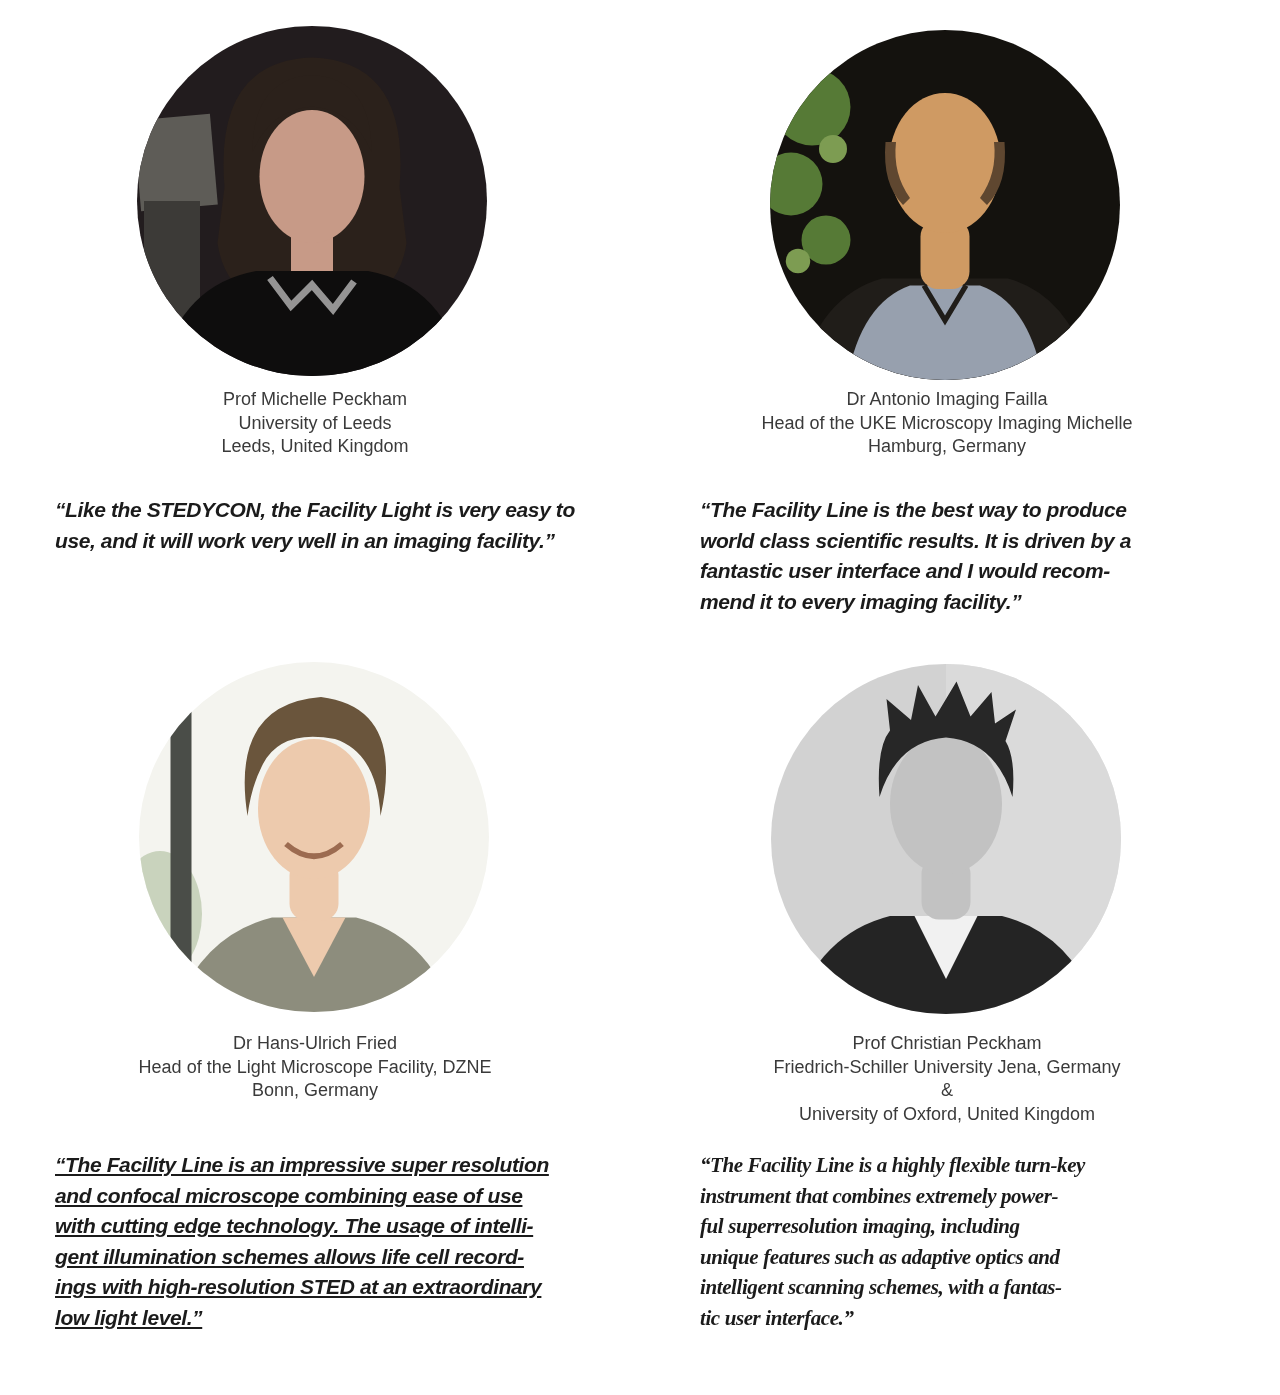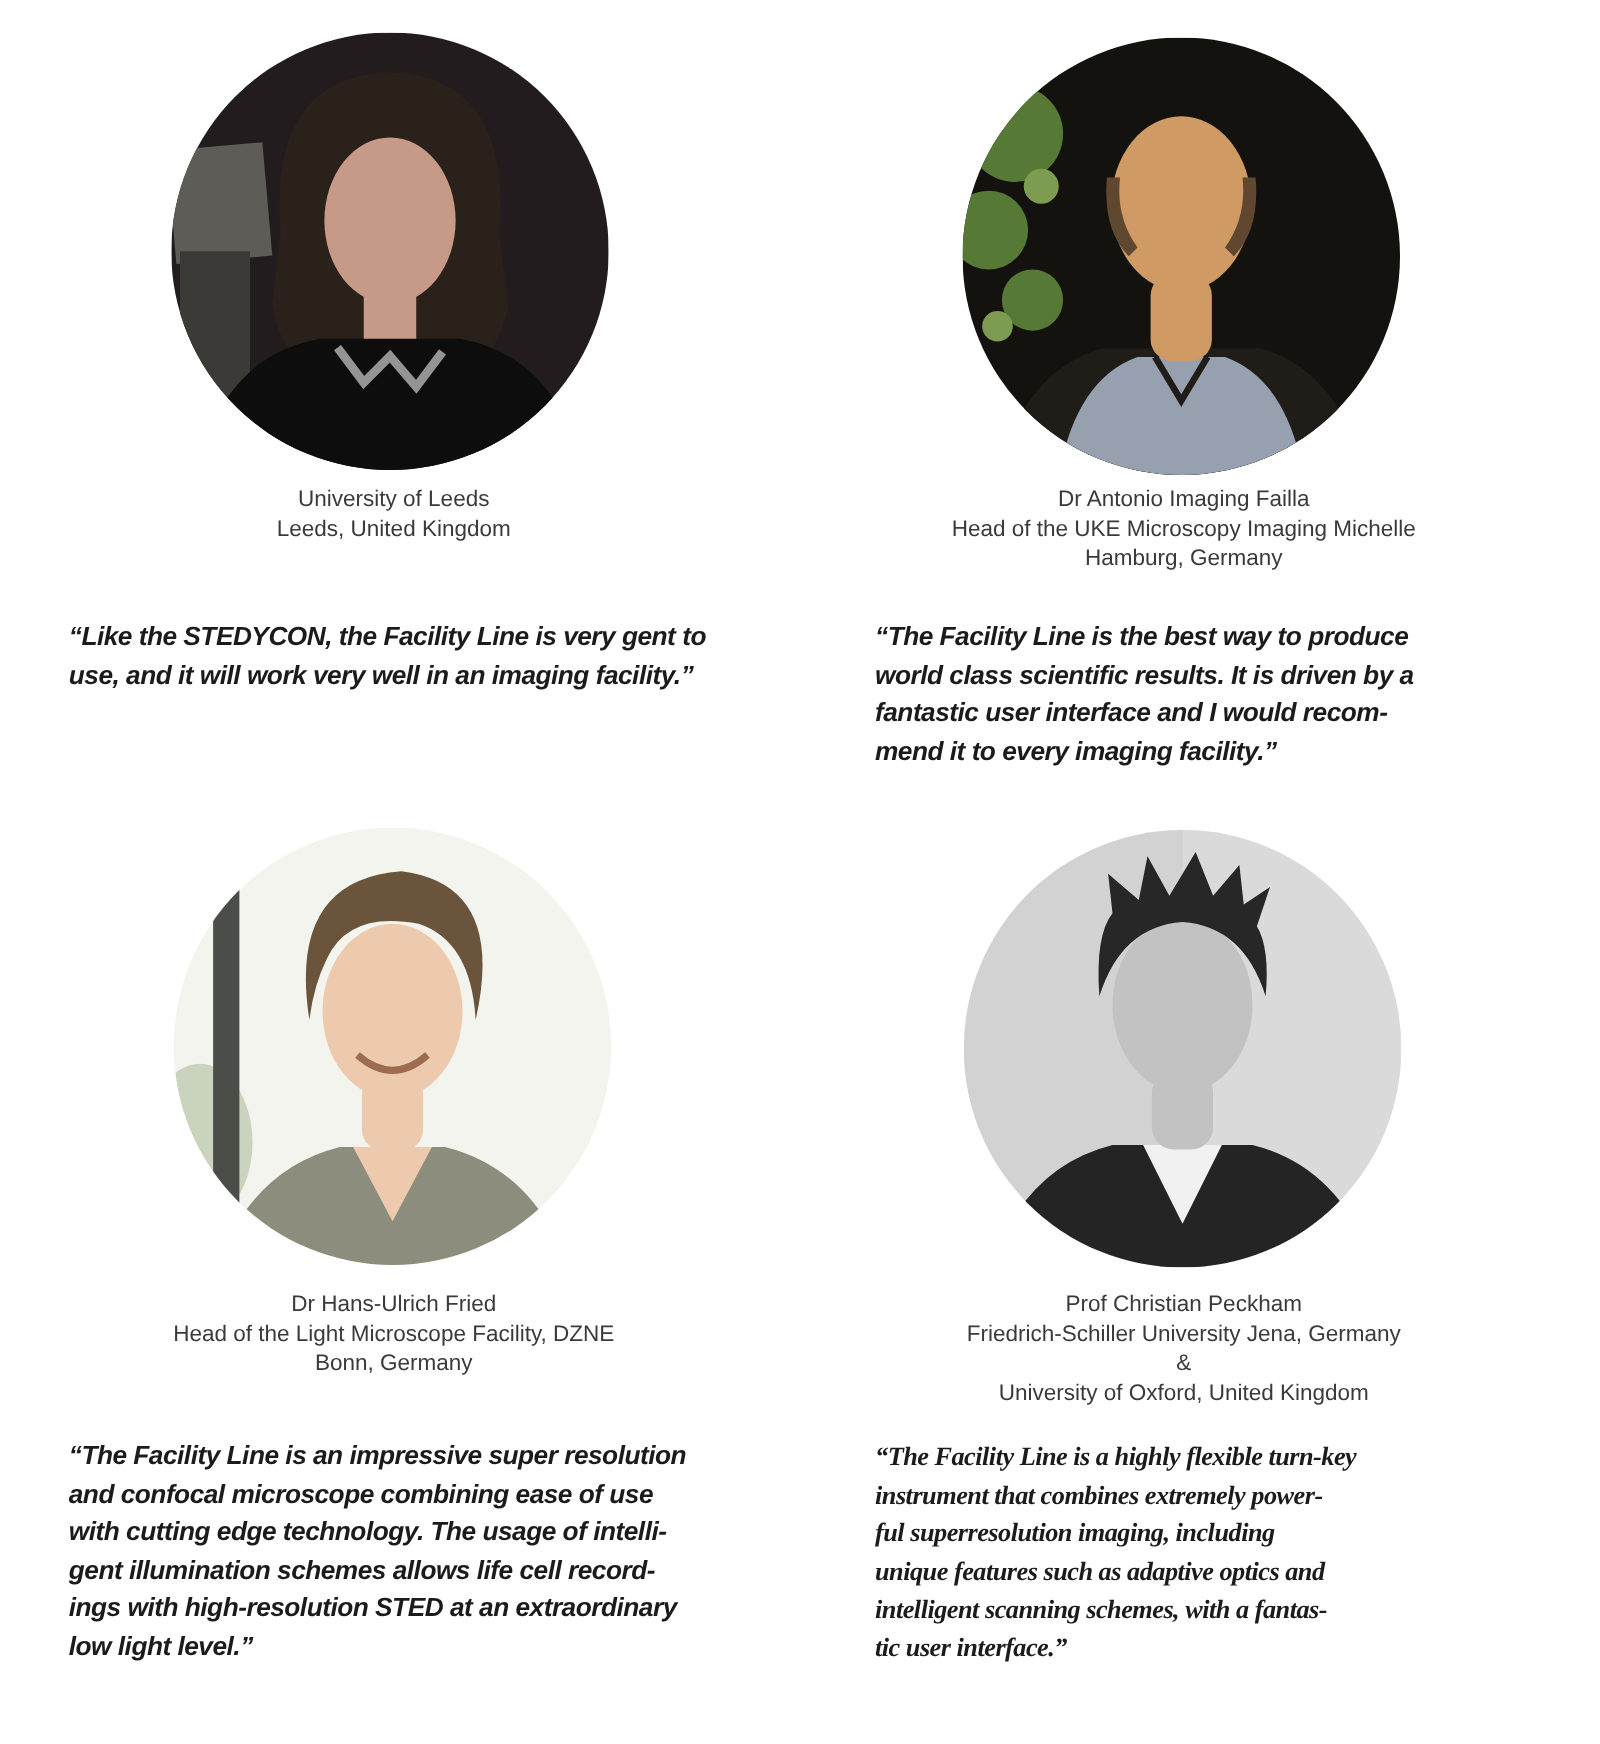--- a/index.html
+++ b/index.html
@@ -47,21 +47,21 @@
   .t3 .avatar { left: 139px; top: 662px; }
   .t4 .avatar { left: 771px; top: 664px; }
 
   .t1 .person { left: 15px;  top: 388px; }
   .t2 .person { left: 647px; top: 388px; }
   .t3 .person { left: 15px;  top: 1032px; }
   .t4 .person { left: 647px; top: 1032px; }
 
   .t1 .quote { left: 55px;  top: 495px;  width: 610px; }
   .t2 .quote { left: 700px; top: 495px;  width: 560px; font-style: italic; }
-  .t3 .quote { left: 55px;  top: 1150px; width: 610px; }
+  .t3 .quote { left: 55px;  top: 1150px; width: 610px; text-decoration: underline; }
   .t4 .quote { left: 700px; top: 1150px; width: 560px; font-family: Liberation Serif, serif; }
 </style>
 </head>
 <body>
 
 <div class="page">
 
   <section class="testimonial t1">
     <div class="avatar" role="img" aria-label="Portrait photo of Prof Michelle Peckham in a dark office">
       <svg viewBox="0 0 100 100" preserveAspectRatio="xMidYMid slice">
@@ -70,24 +70,25 @@
         <rect x="2" y="50" width="16" height="34" fill="#3c3a37"></rect>
         <path d="M25,46 Q22,10 50,9 Q78,10 75,46 L77,62 Q75,76 62,80 L38,80 Q25,76 23,62 Z" fill="#2b211b"></path>
         <rect x="44" y="56" width="12" height="16" fill="#c79a87"></rect>
         <ellipse cx="50" cy="43" rx="15" ry="19" fill="#c79a87"></ellipse>
         <path d="M33,36 Q33,15 50,14 Q67,15 67,36 Q62,24 50,23 Q38,24 33,36 Z" fill="#2b211b"></path>
         <path d="M6,100 Q12,74 34,70 L66,70 Q88,74 94,100 Z" fill="#0e0d0d"></path>
         <path d="M38,72 L44,80 L50,74 L56,81 L62,73" fill="none" stroke-width="2" opacity="0.7" stroke="#cfcfcf"></path>
       </svg>
     </div>
     <div class="person">
+      <div class="person-name">Prof Michelle Peckham</div>
       <div class="person-affiliation">University of Leeds
 Leeds, United Kingdom</div>
     </div>
-    <blockquote class="quote">“Like the STEDYCON, the Facility Line is very gent to
+    <blockquote class="quote">“Like the STEDYCON, the Facility Light is very easy to
 use, and it will work very well in an imaging facility.”</blockquote>
   </section>
 
   <section class="testimonial t2">
     <div class="avatar" role="img" aria-label="Portrait photo of Dr Antonio Virgilio Failla outdoors at night with foliage">
       <svg viewBox="0 0 100 100" preserveAspectRatio="xMidYMid slice">
         <rect x="0" y="0" width="100" height="100" fill="#14120e"></rect>
         <circle cx="12" cy="22" r="11" fill="#567a36"></circle>
         <circle cx="6" cy="44" r="9" fill="#567a36"></circle>
         <circle cx="16" cy="60" r="7" fill="#567a36"></circle>

